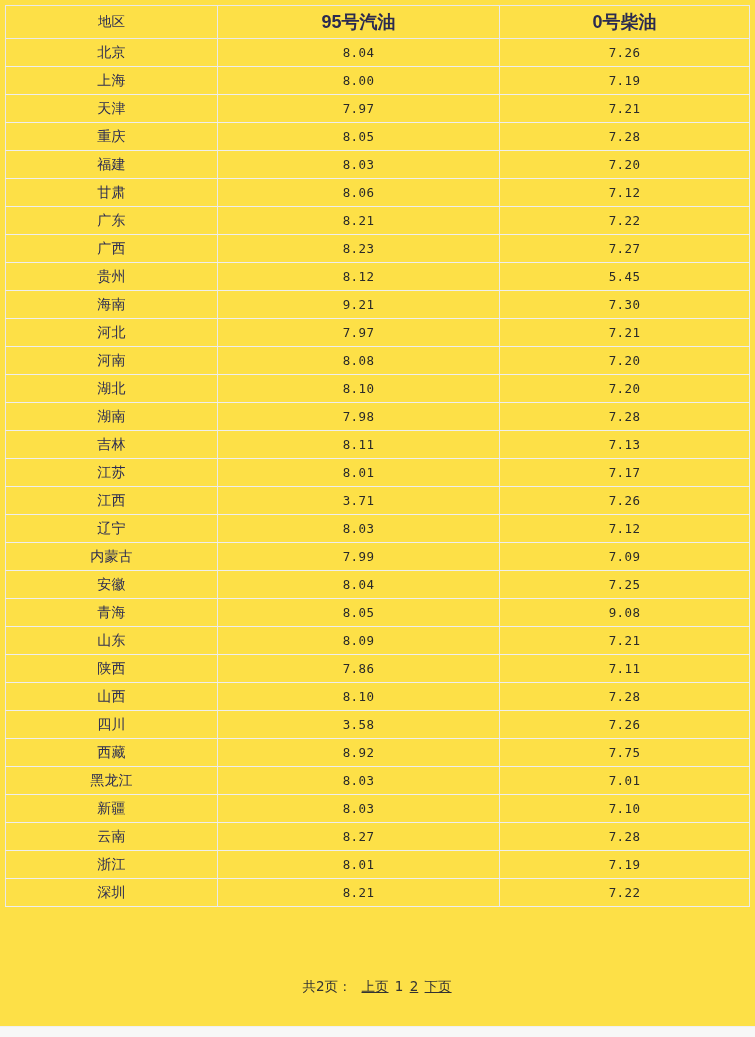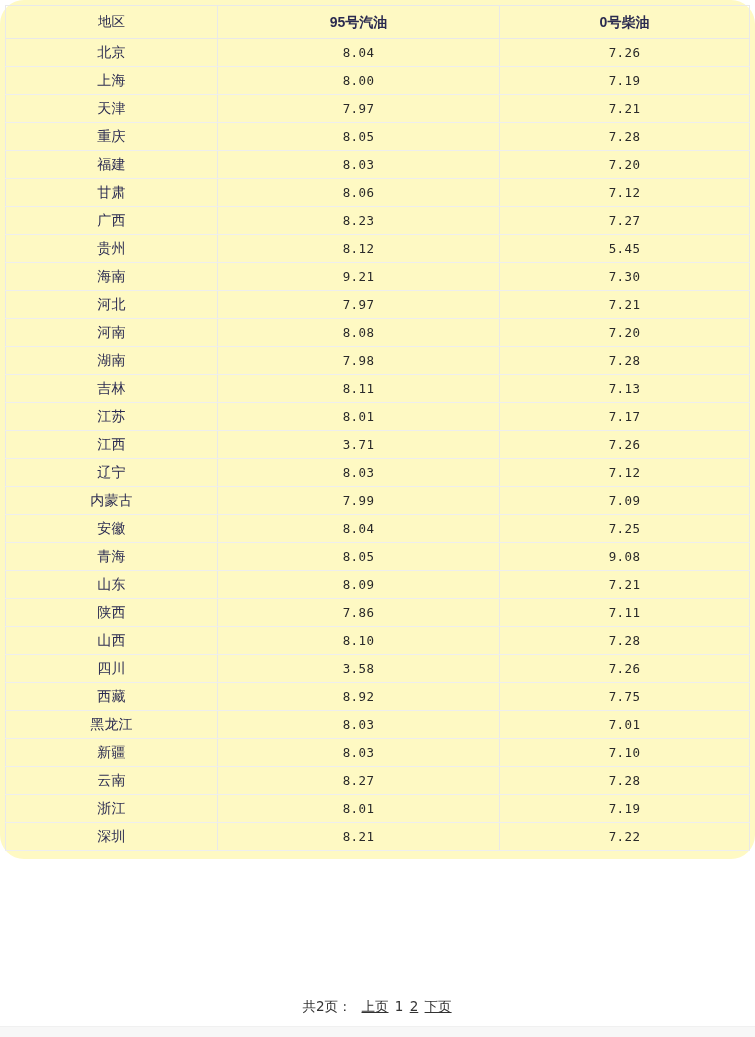--- a/index.html
+++ b/index.html
@@ -9,24 +9,23 @@
   }
   body {
     width: 755px;
     height: 1037px;
     font-family: "Liberation Sans", "DejaVu Sans", sans-serif;
     position: relative;
     overflow: hidden;
   }
   .page {
     width: 755px;
-    height: 859px;
+    height: 1037px;
     position: relative;
-    background: #fef9c3;
-    border-radius: 24px;
+    background: #fde047;
   }
   .table-wrap {
     padding: 5px 6px 0 5px;
     box-sizing: border-box;
   }
   table.price-table {
     width: 744px;
     border-collapse: collapse;
     table-layout: fixed;
     border-top: 1px solid #e9e9e9;
@@ -45,21 +44,21 @@
     padding: 0;
     text-align: center;
     vertical-align: middle;
     font-weight: normal;
   }
   table.price-table thead th {
     height: 32px;
     line-height: 32px;
     font-weight: bold;
     color: #2b2b50;
-    font-size: 14px;
+    font-size: 18px;
     border-bottom: 1px solid #e9e9e9;
   }
   table.price-table thead th.th-region {
     font-weight: normal;
     color: #303052;
     font-size: 13.5px;
   }
   table.price-table td.region {
     color: #2c2c52;
     font-size: 14px;
@@ -69,21 +68,21 @@
   }
   table.price-table td.num {
     color: #2a2a2a;
     font-size: 12.5px;
     font-family: "DejaVu Sans Mono", "Liberation Mono", monospace;
     letter-spacing: 0.4px;
   }
   .pager {
     position: absolute;
     left: 0;
-    top: 998px;
+    top: 978px;
     width: 755px;
     text-align: center;
     font-size: 13.5px;
     color: #333333;
     font-family: "DejaVu Sans", "Liberation Sans", sans-serif;
   }
   .pager .total { color: #333333; }
   .pager a {
     color: #333333;
     text-decoration: underline;
@@ -149,20 +148,25 @@
             <td class="region">福建</td>
             <td class="num">8.03</td>
             <td class="num">7.20</td>
           </tr>
           <tr>
             <td class="region">甘肃</td>
             <td class="num">8.06</td>
             <td class="num">7.12</td>
           </tr>
           <tr>
+            <td class="region">广东</td>
+            <td class="num">8.21</td>
+            <td class="num">7.22</td>
+          </tr>
+          <tr>
             <td class="region">广西</td>
             <td class="num">8.23</td>
             <td class="num">7.27</td>
           </tr>
           <tr>
             <td class="region">贵州</td>
             <td class="num">8.12</td>
             <td class="num">5.45</td>
           </tr>
           <tr>
@@ -174,20 +178,25 @@
             <td class="region">河北</td>
             <td class="num">7.97</td>
             <td class="num">7.21</td>
           </tr>
           <tr>
             <td class="region">河南</td>
             <td class="num">8.08</td>
             <td class="num">7.20</td>
           </tr>
           <tr>
+            <td class="region">湖北</td>
+            <td class="num">8.10</td>
+            <td class="num">7.20</td>
+          </tr>
+          <tr>
             <td class="region">湖南</td>
             <td class="num">7.98</td>
             <td class="num">7.28</td>
           </tr>
           <tr>
             <td class="region">吉林</td>
             <td class="num">8.11</td>
             <td class="num">7.13</td>
           </tr>
           <tr>

